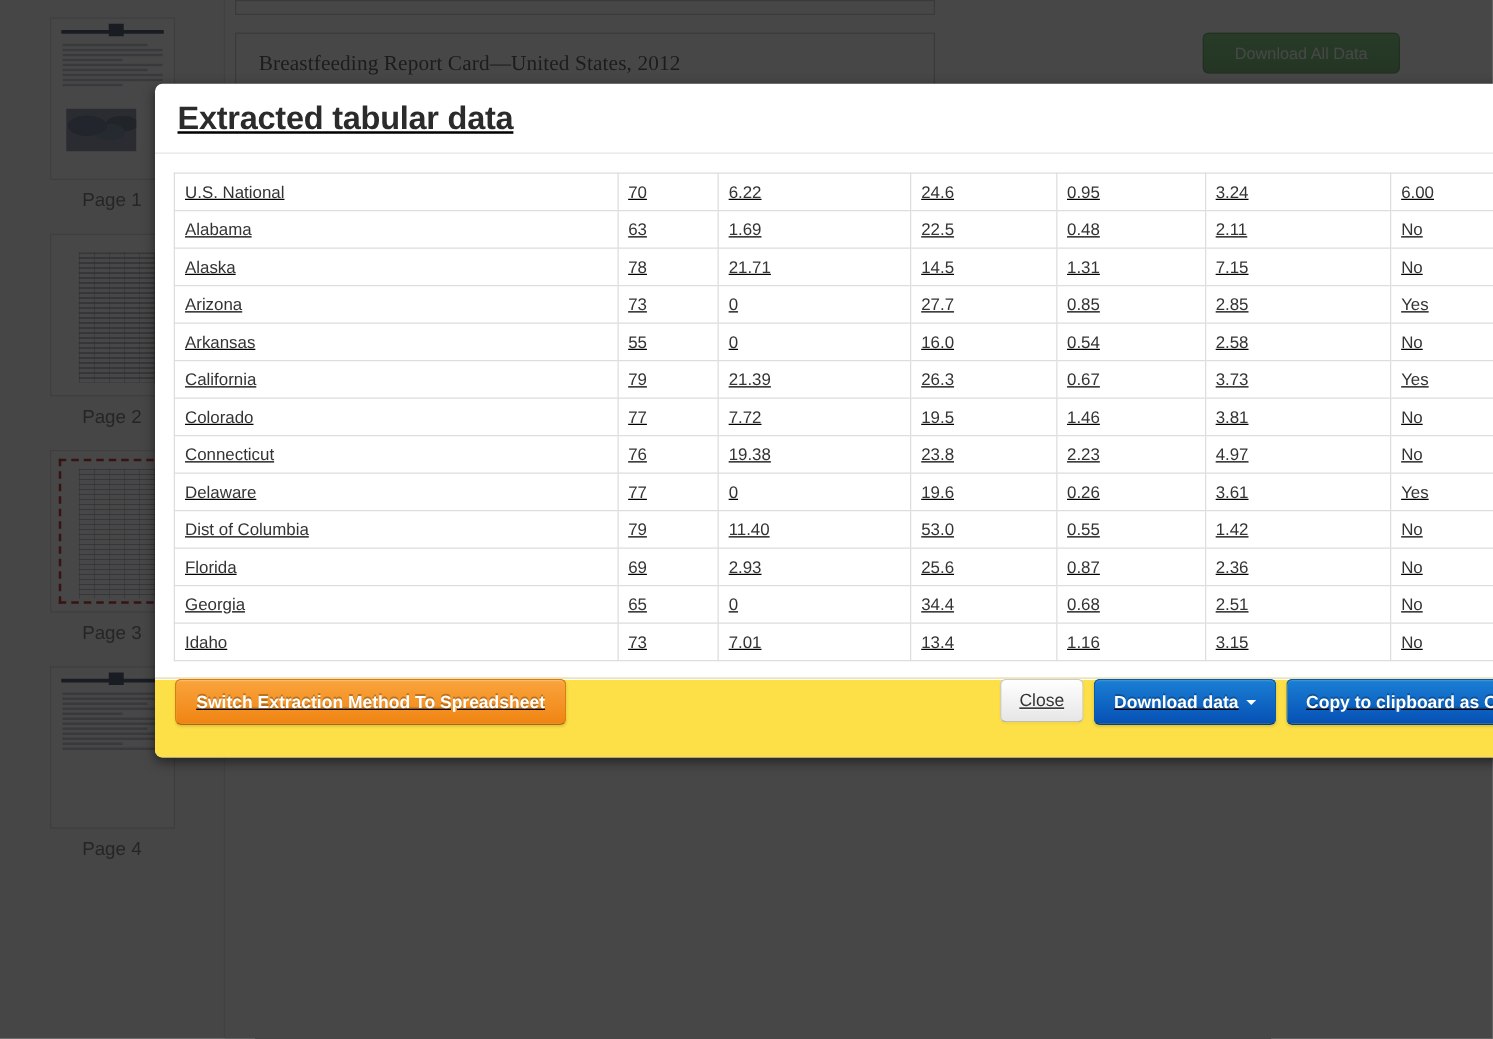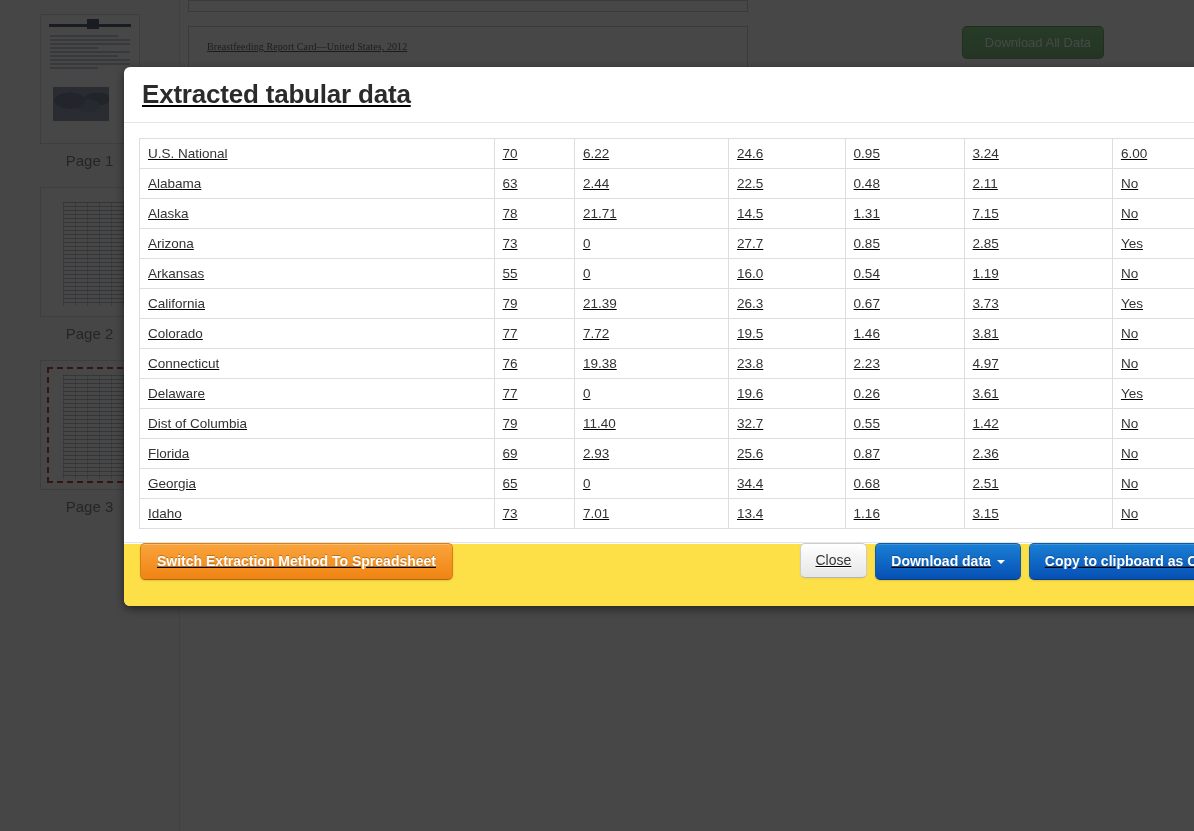--- a/index.html
+++ b/index.html
@@ -86,21 +86,21 @@
     border: 1px solid #bdbdbd;
     background: #fff;
     position: relative;
     font-family: "Liberation Serif", serif;
   }
   .doc-page.p-a { height: 12px; }
   .doc-page.p-b { height: 260px; padding: 14px 18px; }
   .doc-page.p-c { height: 140px; padding: 14px 18px; }
   .doc-page.p-d { height: 150px; padding: 12px 18px; }
   .doc-head {
-    font-size: 10px; color: #2a2a2a; letter-spacing: .1px; text-decoration: underline;
+    font-size: 17px; color: #2a2a2a; letter-spacing: .1px;
   }
   .doc-head.right { text-align: right; }
   .mini-table { width: 100%; border-collapse: collapse; margin-top: 6px; }
   .mini-table td {
     font-size: 8.5px; padding: 1px 4px; color: #222;
     font-family: "Liberation Serif", serif;
   }
   .mini-table tr.alt td { background: #e9e9e9; }
   .mini-table td.st { text-align: right; font-weight: bold; width: 118px; }
   .mini-table td.nv { text-align: left; }
@@ -112,23 +112,23 @@
     font-size: 8px; text-align: center; vertical-align: bottom;
     padding: 2px 3px; color: #222;
   }
 
   
   .action-col {
     width: 250px; flex: 0 0 250px;
     padding: 26px 0 0 18px;
   }
   .act-btn {
-    display: block; width: 142px; margin-bottom: 10px;
+    display: block; width: 158px; margin-bottom: 10px;
     padding: 8px 12px; border-radius: 5px;
-    font-size: 13px; color: #fff; text-align: right;
+    font-size: 13px; color: #fff; text-align: center;
     border: 1px solid rgba(0,0,0,.25);
     font-family: "Liberation Sans", sans-serif;
   }
   .act-btn.green { background: linear-gradient(#62c462, #51a351); }
   .act-btn.red   { background: linear-gradient(#ee5f5b, #bd362f); }
 
   
   #overlay {
     position: absolute; inset: 0;
     background: rgba(25,25,25,.80);
@@ -294,20 +294,41 @@
     </div>
 
     <div class="thumb-block">
       <div class="thumb-page selected">
         <div class="thumb-grid"></div>
         <div class="sel-box"></div>
       </div>
       <div class="thumb-caption">Page 3</div>
     </div>
 
+    <div class="thumb-block">
+      <div class="thumb-page">
+        <div class="thumb-bar"></div>
+        <div class="thumb-logo"></div>
+        <div class="thumb-lines">
+          <div class="tl l"></div>
+            <div class="tl l"></div>
+            <div class="tl m"></div>
+          <div class="tl l"></div>
+            <div class="tl s"></div>
+            <div class="tl l"></div>
+          <div class="tl l"></div>
+            <div class="tl m"></div>
+            <div class="tl l"></div>
+          <div class="tl l"></div>
+            <div class="tl s"></div>
+            <div class="tl l"></div>
+        </div>
+      </div>
+      <div class="thumb-caption">Page 4</div>
+    </div>
   </div>
 
   <div class="doc-col">
     <div class="doc-page p-a"></div>
 
     <div class="doc-page p-b">
       <div class="doc-head">Breastfeeding Report Card—United States, 2012</div>
     </div>
 
     <div class="doc-page p-c">
@@ -437,21 +458,21 @@
             <td>70</td>
             <td>6.22</td>
             <td>24.6</td>
             <td>0.95</td>
             <td>3.24</td>
             <td>6.00</td>
           </tr>
           <tr>
             <td>Alabama</td>
             <td>63</td>
-            <td>2.44</td>
+            <td>1.69</td>
             <td>22.5</td>
             <td>0.48</td>
             <td>2.11</td>
             <td>No</td>
           </tr>
           <tr>
             <td>Alaska</td>
             <td>78</td>
             <td>21.71</td>
             <td>14.5</td>
@@ -467,21 +488,21 @@
             <td>0.85</td>
             <td>2.85</td>
             <td>Yes</td>
           </tr>
           <tr>
             <td>Arkansas</td>
             <td>55</td>
             <td>0</td>
             <td>16.0</td>
             <td>0.54</td>
-            <td>1.19</td>
+            <td>2.58</td>
             <td>No</td>
           </tr>
           <tr>
             <td>California</td>
             <td>79</td>
             <td>21.39</td>
             <td>26.3</td>
             <td>0.67</td>
             <td>3.73</td>
             <td>Yes</td>
@@ -510,21 +531,21 @@
             <td>0</td>
             <td>19.6</td>
             <td>0.26</td>
             <td>3.61</td>
             <td>Yes</td>
           </tr>
           <tr>
             <td>Dist of Columbia</td>
             <td>79</td>
             <td>11.40</td>
-            <td>32.7</td>
+            <td>53.0</td>
             <td>0.55</td>
             <td>1.42</td>
             <td>No</td>
           </tr>
           <tr>
             <td>Florida</td>
             <td>69</td>
             <td>2.93</td>
             <td>25.6</td>
             <td>0.87</td>

